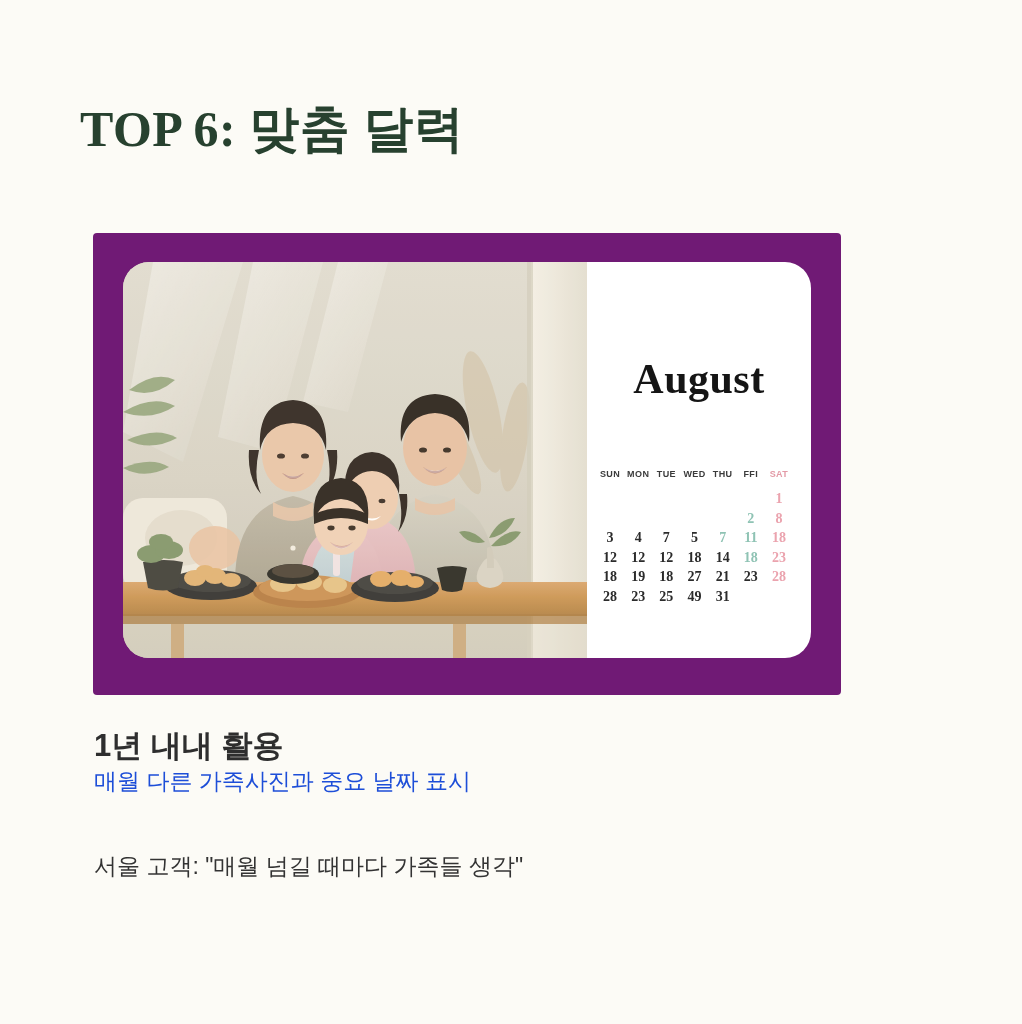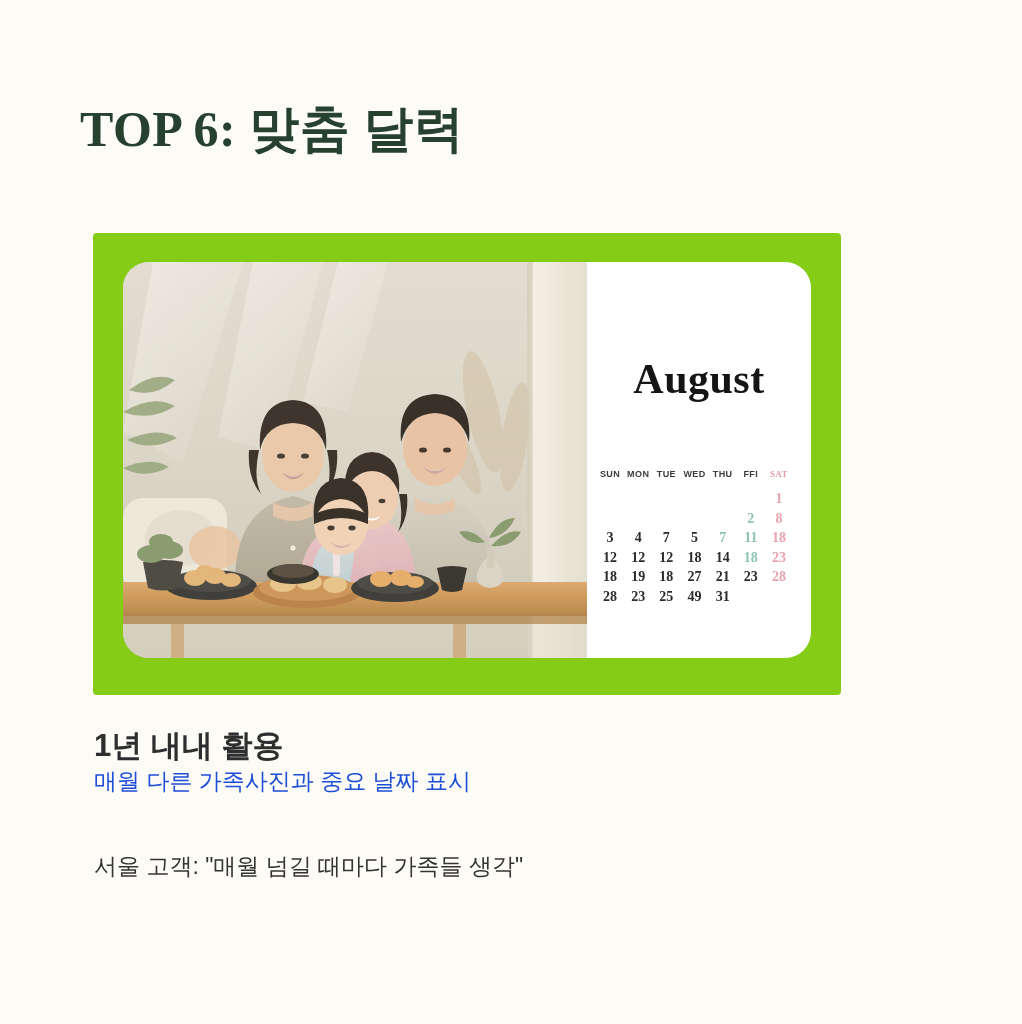--- a/index.html
+++ b/index.html
@@ -28,21 +28,21 @@
     white-space: nowrap;
   }
 
   
   .frame {
     position: absolute;
     left: 93px;
     top: 233px;
     width: 748px;
     height: 462px;
-    background: #84cc16;
+    background: #701a75;
     border-radius: 4px;
     box-sizing: border-box;
   }
   .frame-inner {
     position: absolute;
     left: 30px;
     top: 29px;
     right: 30px;
     bottom: 37px;
     display: flex;
@@ -105,21 +105,21 @@
     row-gap: 2px;
   }
   .cal-dow {
     text-align: center;
     font-size: 9px;
     font-weight: 700;
     letter-spacing: 0.4px;
     color: #3B3B3B;
     padding-bottom: 9px;
   }
-  .cal-dow.sat { color: #E39AA6; font-family: Liberation Serif, serif; }
+  .cal-dow.sat { color: #E39AA6; }
   .cal-cell {
     text-align: center;
     font-family: "Liberation Serif", serif;
     font-size: 14px;
     font-weight: 600;
     color: #2B2B2B;
     line-height: 1.25;
   }
   .cal-cell.green { color: #8FC3B4; }
   .cal-cell.pink  { color: #EBA3AE; }

